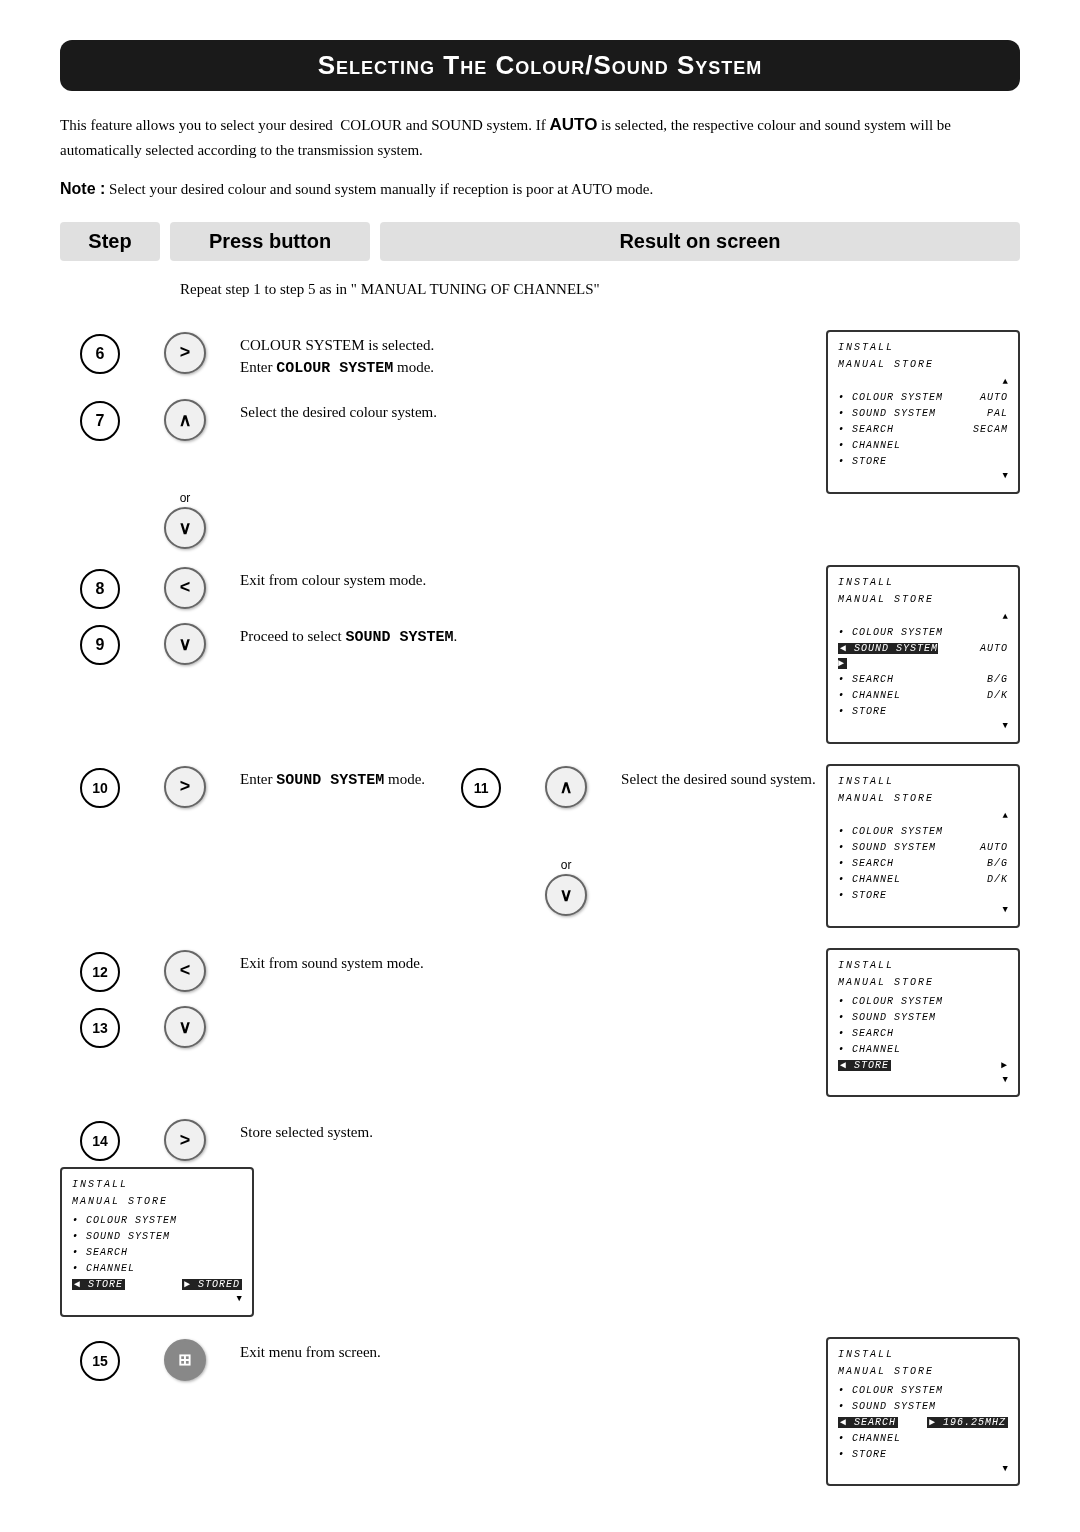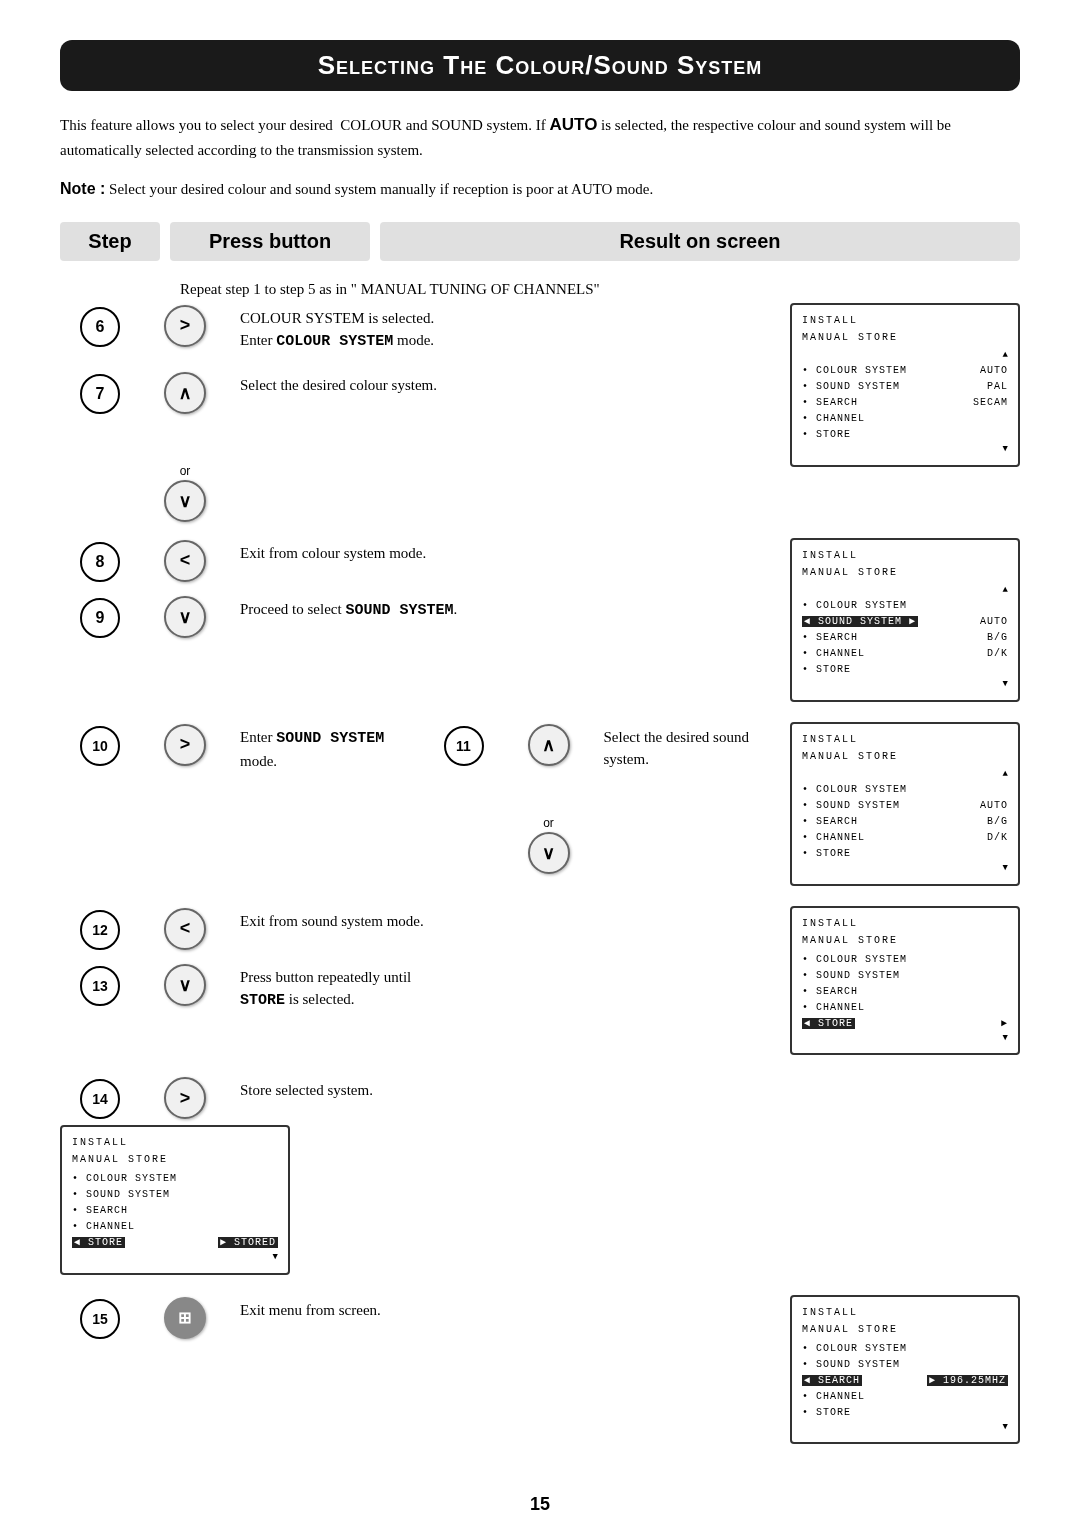--- a/index.html
+++ b/index.html
@@ -80,21 +80,21 @@
       padding: 8px 20px;
       font-size: 20px;
       font-weight: bold;
       border-radius: 4px;
       flex: 1;
       text-align: center;
     }
 
     .repeat-note {
       font-size: 15px;
-      margin-bottom: 5px;
+      margin-bottom: 32px;
       font-family: 'Times New Roman', serif;
       padding-left: 120px;
     }
 
     
     .instruction-block {
       display: flex;
       flex-direction: column;
       gap: 0;
     }
@@ -133,22 +133,23 @@
       font-family: 'Times New Roman', serif;
       line-height: 1.5;
     }
     .desc-col .bold-text {
       font-family: Liberation Mono, monospace;
       font-weight: bold;
       font-size: 15px;
     }
 
     .screen-col {
-      width: 230px;
+      width: 194px;
       flex-shrink: 0;
+      font-style: italic;
     }
 
     
     .step-badge {
       width: 40px;
       height: 40px;
       border: 2px solid #000;
       border-radius: 50%;
       display: flex;
       align-items: center;
@@ -467,24 +468,20 @@
         </div>
       </div>
 
       <div class="instruction-row">
         <div class="step-col">
           <div class="step-badge" style="font-size:14px;">13</div>
         </div>
         <div class="btn-col">
           <div class="btn-circle">∨</div>
         </div>
-        <div class="desc-col">
-          Press button repeatedly until<br>
-          <span class="bold-text">STORE</span> is selected.
-        </div>
       </div>
     </div>
 
     <div class="screen-col">
       <div class="screen-panel">
         <div class="sp-title">INSTALL</div>
         <div class="sp-subtitle">MANUAL STORE</div>
         <div class="sp-row">
             <span class="sp-label">• COLOUR SYSTEM</span>
             <span class="sp-value"></span>

